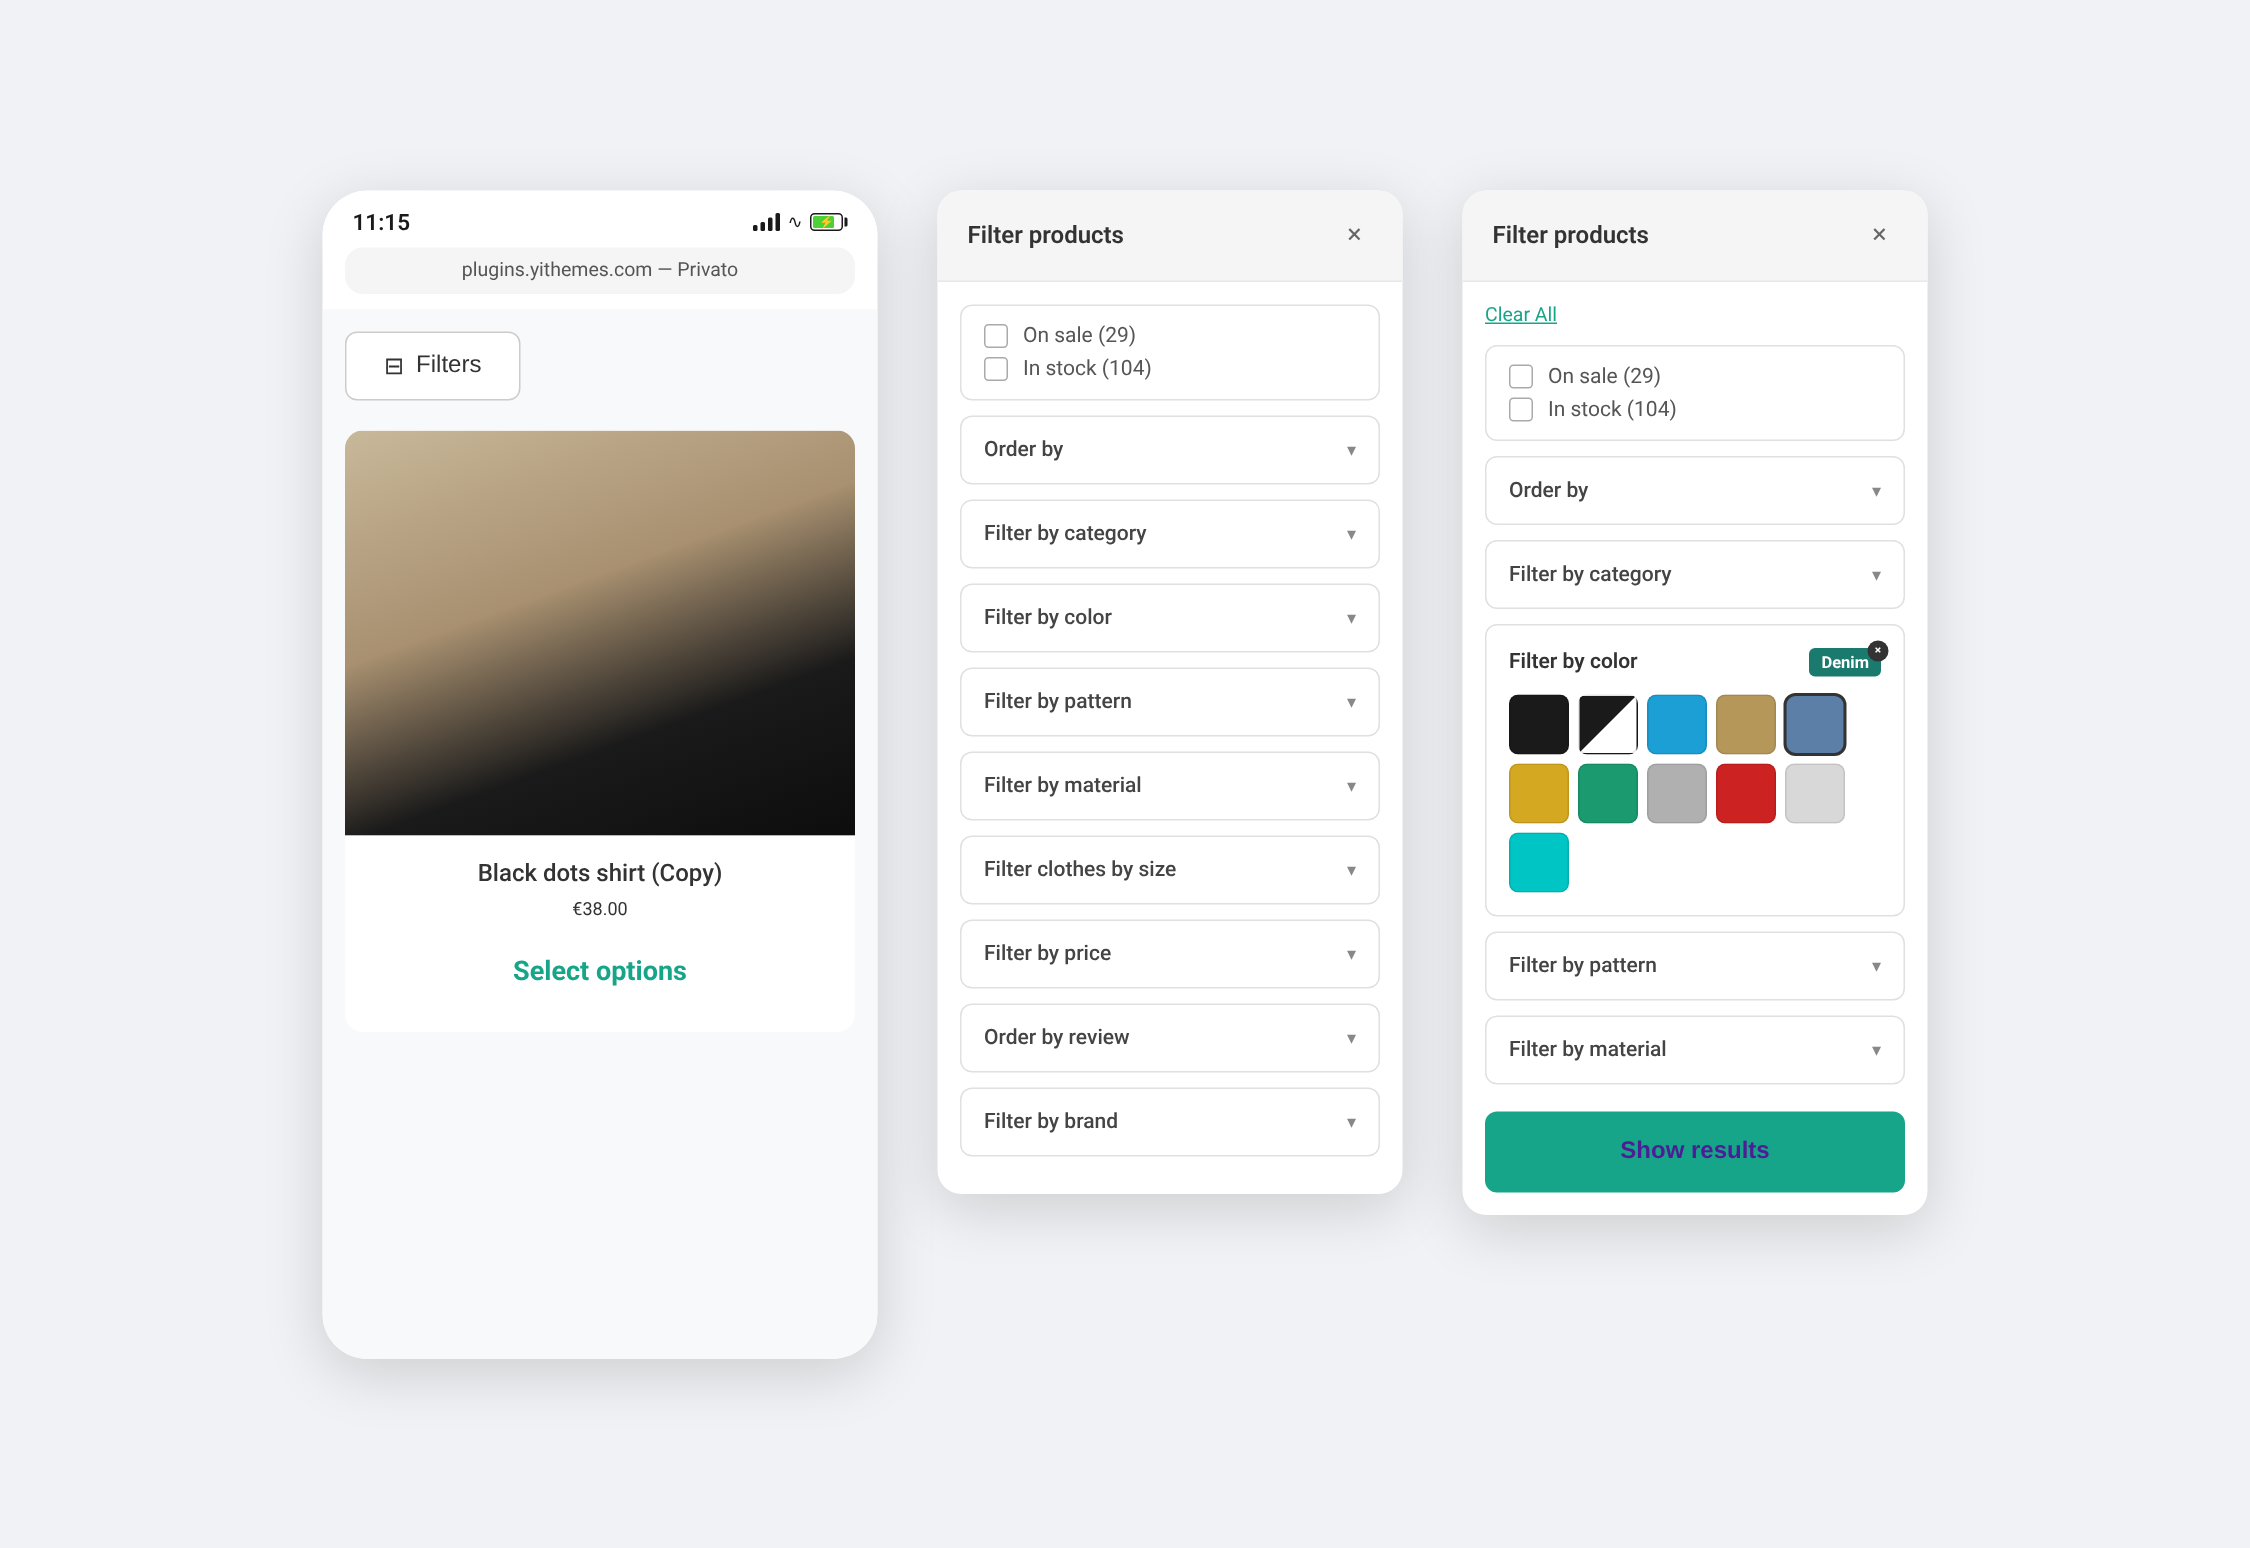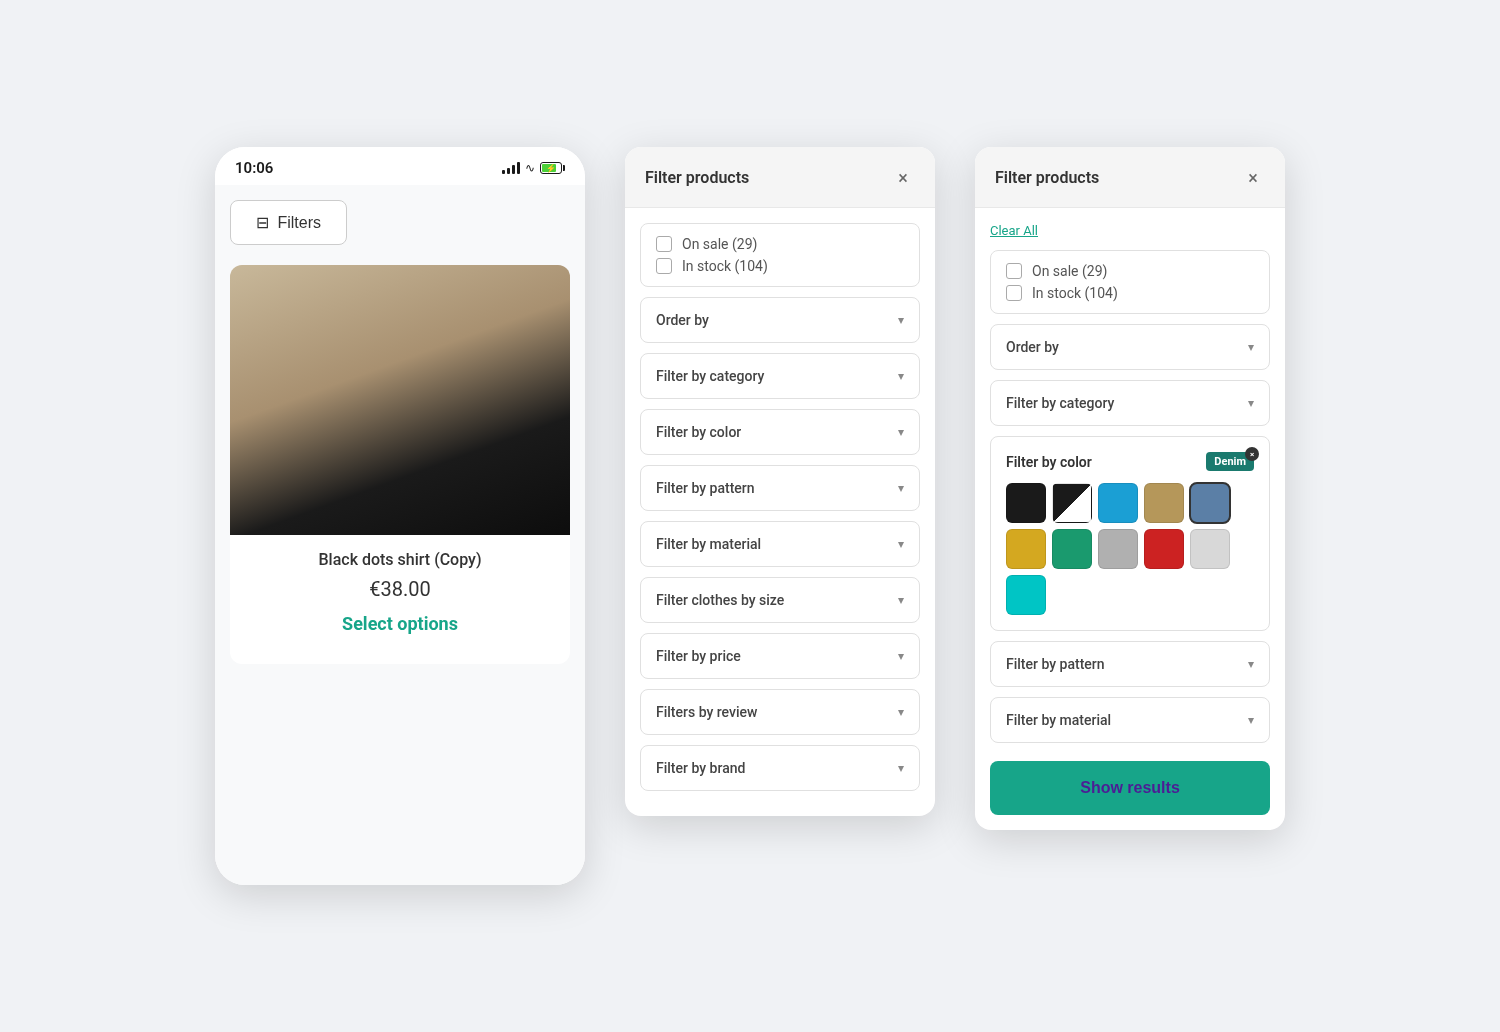--- a/index.html
+++ b/index.html
@@ -172,23 +172,23 @@
     }
 
     .product-name {
       font-size: 16px;
       color: #333;
       font-weight: 500;
       margin-bottom: 8px;
     }
 
     .product-price {
-      font-size: 20px;
-      color: #333;
-      margin-bottom: 12px;
+      font-size: 12px;
+      color: #333;
+      margin-bottom: 24px;
     }
 
     .select-options-btn {
       color: #17a589;
       font-weight: 700;
       font-size: 18px;
       cursor: pointer;
     }
 
     
@@ -420,38 +420,39 @@
       margin-top: 8px;
     }
   </style>
 </head>
 <body>
 
 <div class="scene">
 
   <div class="phone-frame">
     <div class="phone-status-bar">
-      <div class="status-time">10:06</div>
+      <div class="status-time">11:15</div>
       <div class="status-icons">
         <div class="signal-bars">
           <span></span>
             <span></span>
             <span></span>
             <span></span>
         </div>
         <span class="wifi-icon">∿</span>
         <div class="battery-icon">
           <div class="battery-body">
             <div class="battery-fill"></div>
             <span class="battery-bolt">⚡</span>
           </div>
           <div class="battery-tip"></div>
         </div>
       </div>
     </div>
+    <div class="phone-url-bar">plugins.yithemes.com — Privato</div>
     <div class="phone-content">
       <button class="filters-button">
         <span class="filters-icon">⊟</span>
         <span>Filters</span>
       </button>
       <div class="product-card">
         <div class="product-image-placeholder">
           <div class="product-figure"></div>
         </div>
         <div class="product-info">
@@ -502,21 +503,21 @@
       </div>
       <div class="filter-dropdown">
         <span class="filter-dropdown-label">Filter clothes by size</span>
         <span class="chevron-down">▾</span>
       </div>
       <div class="filter-dropdown">
         <span class="filter-dropdown-label">Filter by price</span>
         <span class="chevron-down">▾</span>
       </div>
       <div class="filter-dropdown">
-        <span class="filter-dropdown-label">Filters by review</span>
+        <span class="filter-dropdown-label">Order by review</span>
         <span class="chevron-down">▾</span>
       </div>
       <div class="filter-dropdown">
         <span class="filter-dropdown-label">Filter by brand</span>
         <span class="chevron-down">▾</span>
       </div>
     </div>
   </div>
 
   <div class="right-panel">

